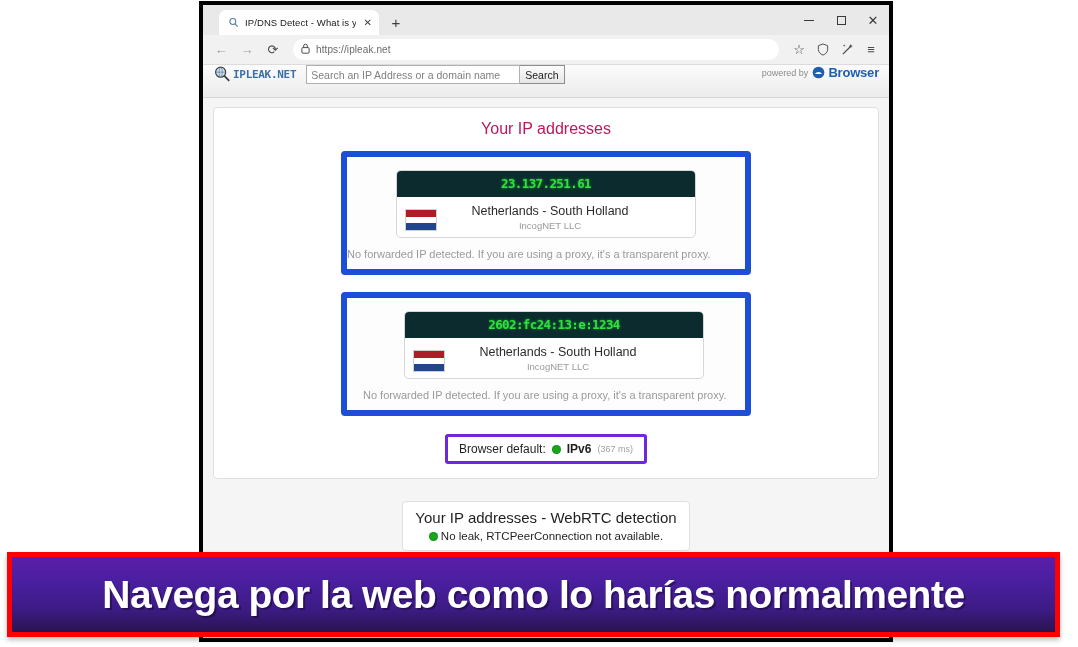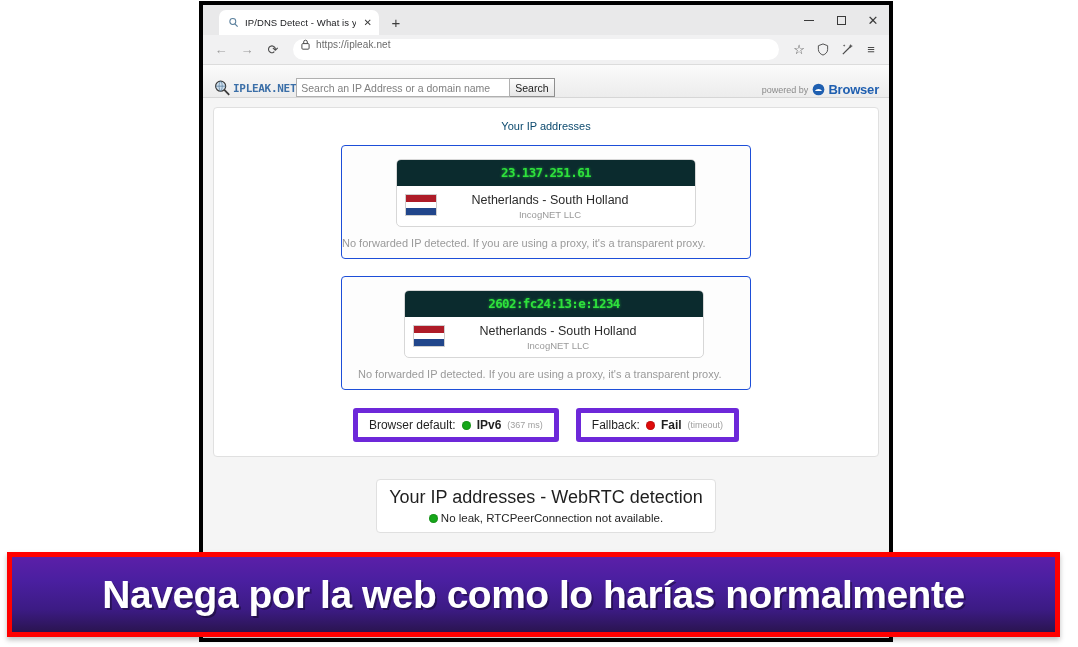--- a/index.html
+++ b/index.html
@@ -98,41 +98,41 @@
     display: flex; align-items: center; justify-content: center;
     color: #9b9b9b; font-size: 13px; cursor: pointer;
   }
   .nav-icon.enabled { color: #4a4a4a; }
   .urlbar {
     flex: 1 1 auto;
     height: 21px;
     background: #ffffff;
     border-radius: 11px;
     margin: 0 6px;
-    display: flex; align-items: flex-start;
+    display: flex; align-items: center;
     padding: 0 8px;
     gap: 6px;
   }
   .lock-icon { font-size: 10px; color: #4a4a4a; }
   .url-text { font-size: 10px; color: #6b6b6b; letter-spacing: .1px; }
   .nav-right { display: flex; align-items: center; }
 
   
   .page {
     height: 619px;
     background: #f5f5f5;
     overflow: hidden;
   }
   .site-header {
     height: 33px;
     background: linear-gradient(#fbfbfb, #ececec);
     border-bottom: 1px solid #d6d6d6;
-    display: flex; align-items: flex-end;
+    display: flex; align-items: flex-start;
     padding: 0 10px;
-    gap: 0;
+    gap: 10px;
   }
   .logo {
     display: flex; align-items: center; gap: 2px;
     flex: 0 0 auto;
   }
   .logo-mark { width: 18px; height: 18px; display:block; }
   .logo-text {
     font-family: "DejaVu Sans Mono", monospace;
     font-weight: bold;
     font-size: 11px;
@@ -182,29 +182,29 @@
 
   .panel {
     margin: 9px 10px 0 10px;
     background: #ffffff;
     border: 1px solid #e0e0e0;
     border-radius: 4px;
     padding: 12px 0 14px 0;
   }
   .panel-title {
     text-align: center;
-    font-size: 11px;
-    color: #0c4a6e;
+    font-size: 16px;
+    color: #be185d;
     margin-bottom: 13px;
   }
 
   .ipblock {
     margin: 0 auto 0 auto;
     width: 410px;
-    border: 1px solid #1d4ed8;
+    border: 6px solid #1d4ed8;
     border-radius: 4px;
     padding: 13px 0 9px 0;
     background: #fdfdfd;
   }
   .ipblock + .ipblock { margin-top: 17px; padding-left: 16px; }
 
   .ipcard {
     width: 300px;
     margin: 0 auto;
     border: 1px solid #d7d7d7;
@@ -217,21 +217,21 @@
     color: #2ee23c;
     text-align: center;
     font-family: "DejaVu Sans Mono", monospace;
     font-size: 12.5px;
     font-weight: bold;
     letter-spacing: -.6px;
     padding: 5px 0 6px 0;
     text-shadow: 0 0 3px rgba(46,226,60,.65);
   }
   .ip-geo {
-    display: flex; align-items: center;
+    display: flex; align-items: flex-end;
     padding: 4px 0 6px 0;
     position: relative;
   }
   .flag {
     width: 32px; height: 22px;
     margin-left: 8px;
     flex: 0 0 32px;
     border: 1px solid #cfcfcf;
     display: flex; flex-direction: column;
   }
@@ -247,21 +247,21 @@
     margin-top: 10px;
     font-size: 11px;
     color: #9a9a9a;
   }
 
   .status-row {
     display: flex; justify-content: center; gap: 17px;
     margin-top: 18px;
   }
   .status-pill {
-    border: 5px solid #6d28d9;
+    border: 3px solid #6d28d9;
     border-radius: 3px;
     background: #fff;
     padding: 5px 11px;
     display: flex; align-items: center; gap: 6px;
     font-size: 12px;
     color: #1f1f1f;
   }
   .dot { width: 9px; height: 9px; border-radius: 50%; display: inline-block; }
   .dot.green { background: #17a81a; box-shadow: inset 0 0 2px rgba(0,0,0,.35); }
   .dot.red { background: #e00b0b; box-shadow: inset 0 0 2px rgba(0,0,0,.35); }
@@ -272,21 +272,21 @@
     margin-top: 22px;
     display: flex; justify-content: center;
   }
   .webrtc-box {
     border: 1px solid #e0e0e0;
     border-radius: 4px;
     background: #fff;
     padding: 7px 12px 8px 12px;
     text-align: center;
   }
-  .webrtc-title { font-size: 18px; color: #1f1f1f; }
+  .webrtc-title { font-size: 15px; color: #1f1f1f; }
   .webrtc-status {
     margin-top: 4px;
     font-size: 11.5px;
     color: #1f1f1f;
     display: flex; align-items: center; justify-content: center; gap: 3px;
   }
 
   
   .caption-banner {
     position: absolute;
@@ -443,26 +443,20 @@
           <div class="fwd-note">No forwarded IP detected. If you are using a proxy, it's a transparent proxy.</div>
         </div>
 
         <div class="status-row">
           <div class="status-pill">
             <span>Browser default:</span>
             <span class="dot green"></span>
             <span class="status-strong">IPv6</span>
             <span class="status-meta">(367 ms)</span>
           </div>
-          <div class="status-pill">
-            <span>Fallback:</span>
-            <span class="dot red"></span>
-            <span class="status-strong">Fail</span>
-            <span class="status-meta">(timeout)</span>
-          </div>
         </div>
       </div>
 
       <div class="webrtc-wrap">
         <div class="webrtc-box">
           <div class="webrtc-title">Your IP addresses - WebRTC detection</div>
           <div class="webrtc-status">
             <span class="dot green"></span>
             <span>No leak, RTCPeerConnection not available.</span>
           </div>

